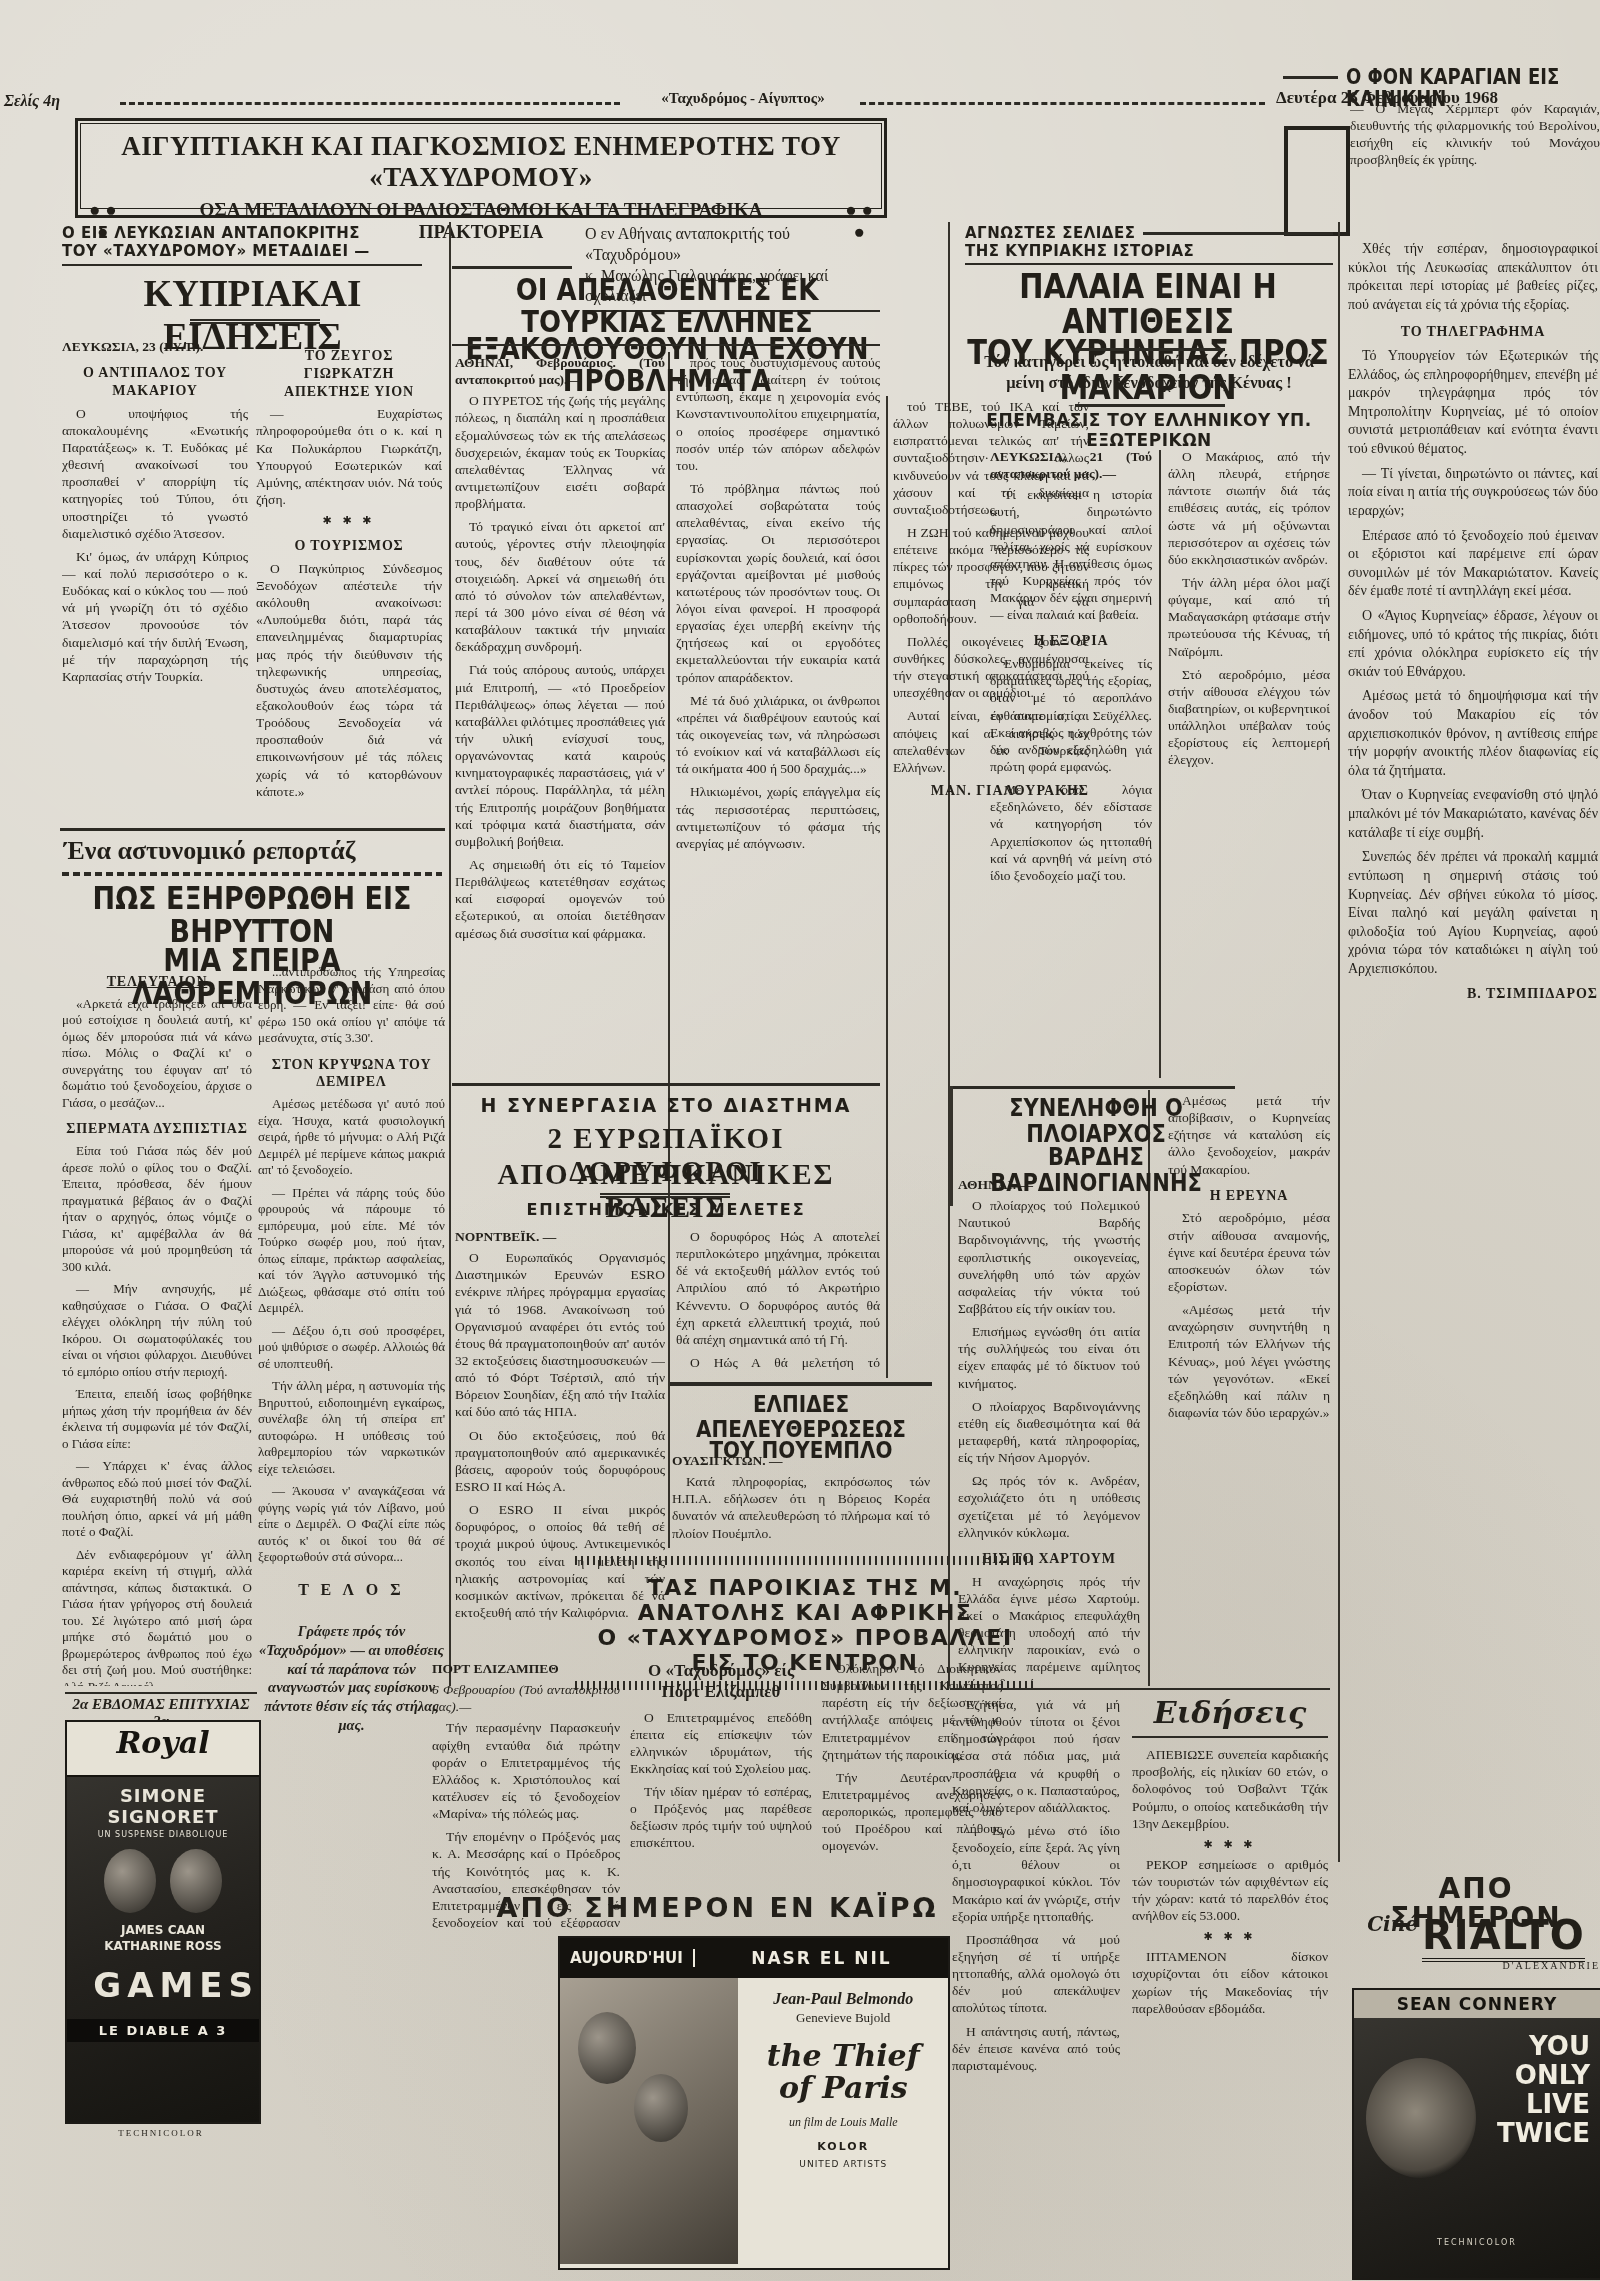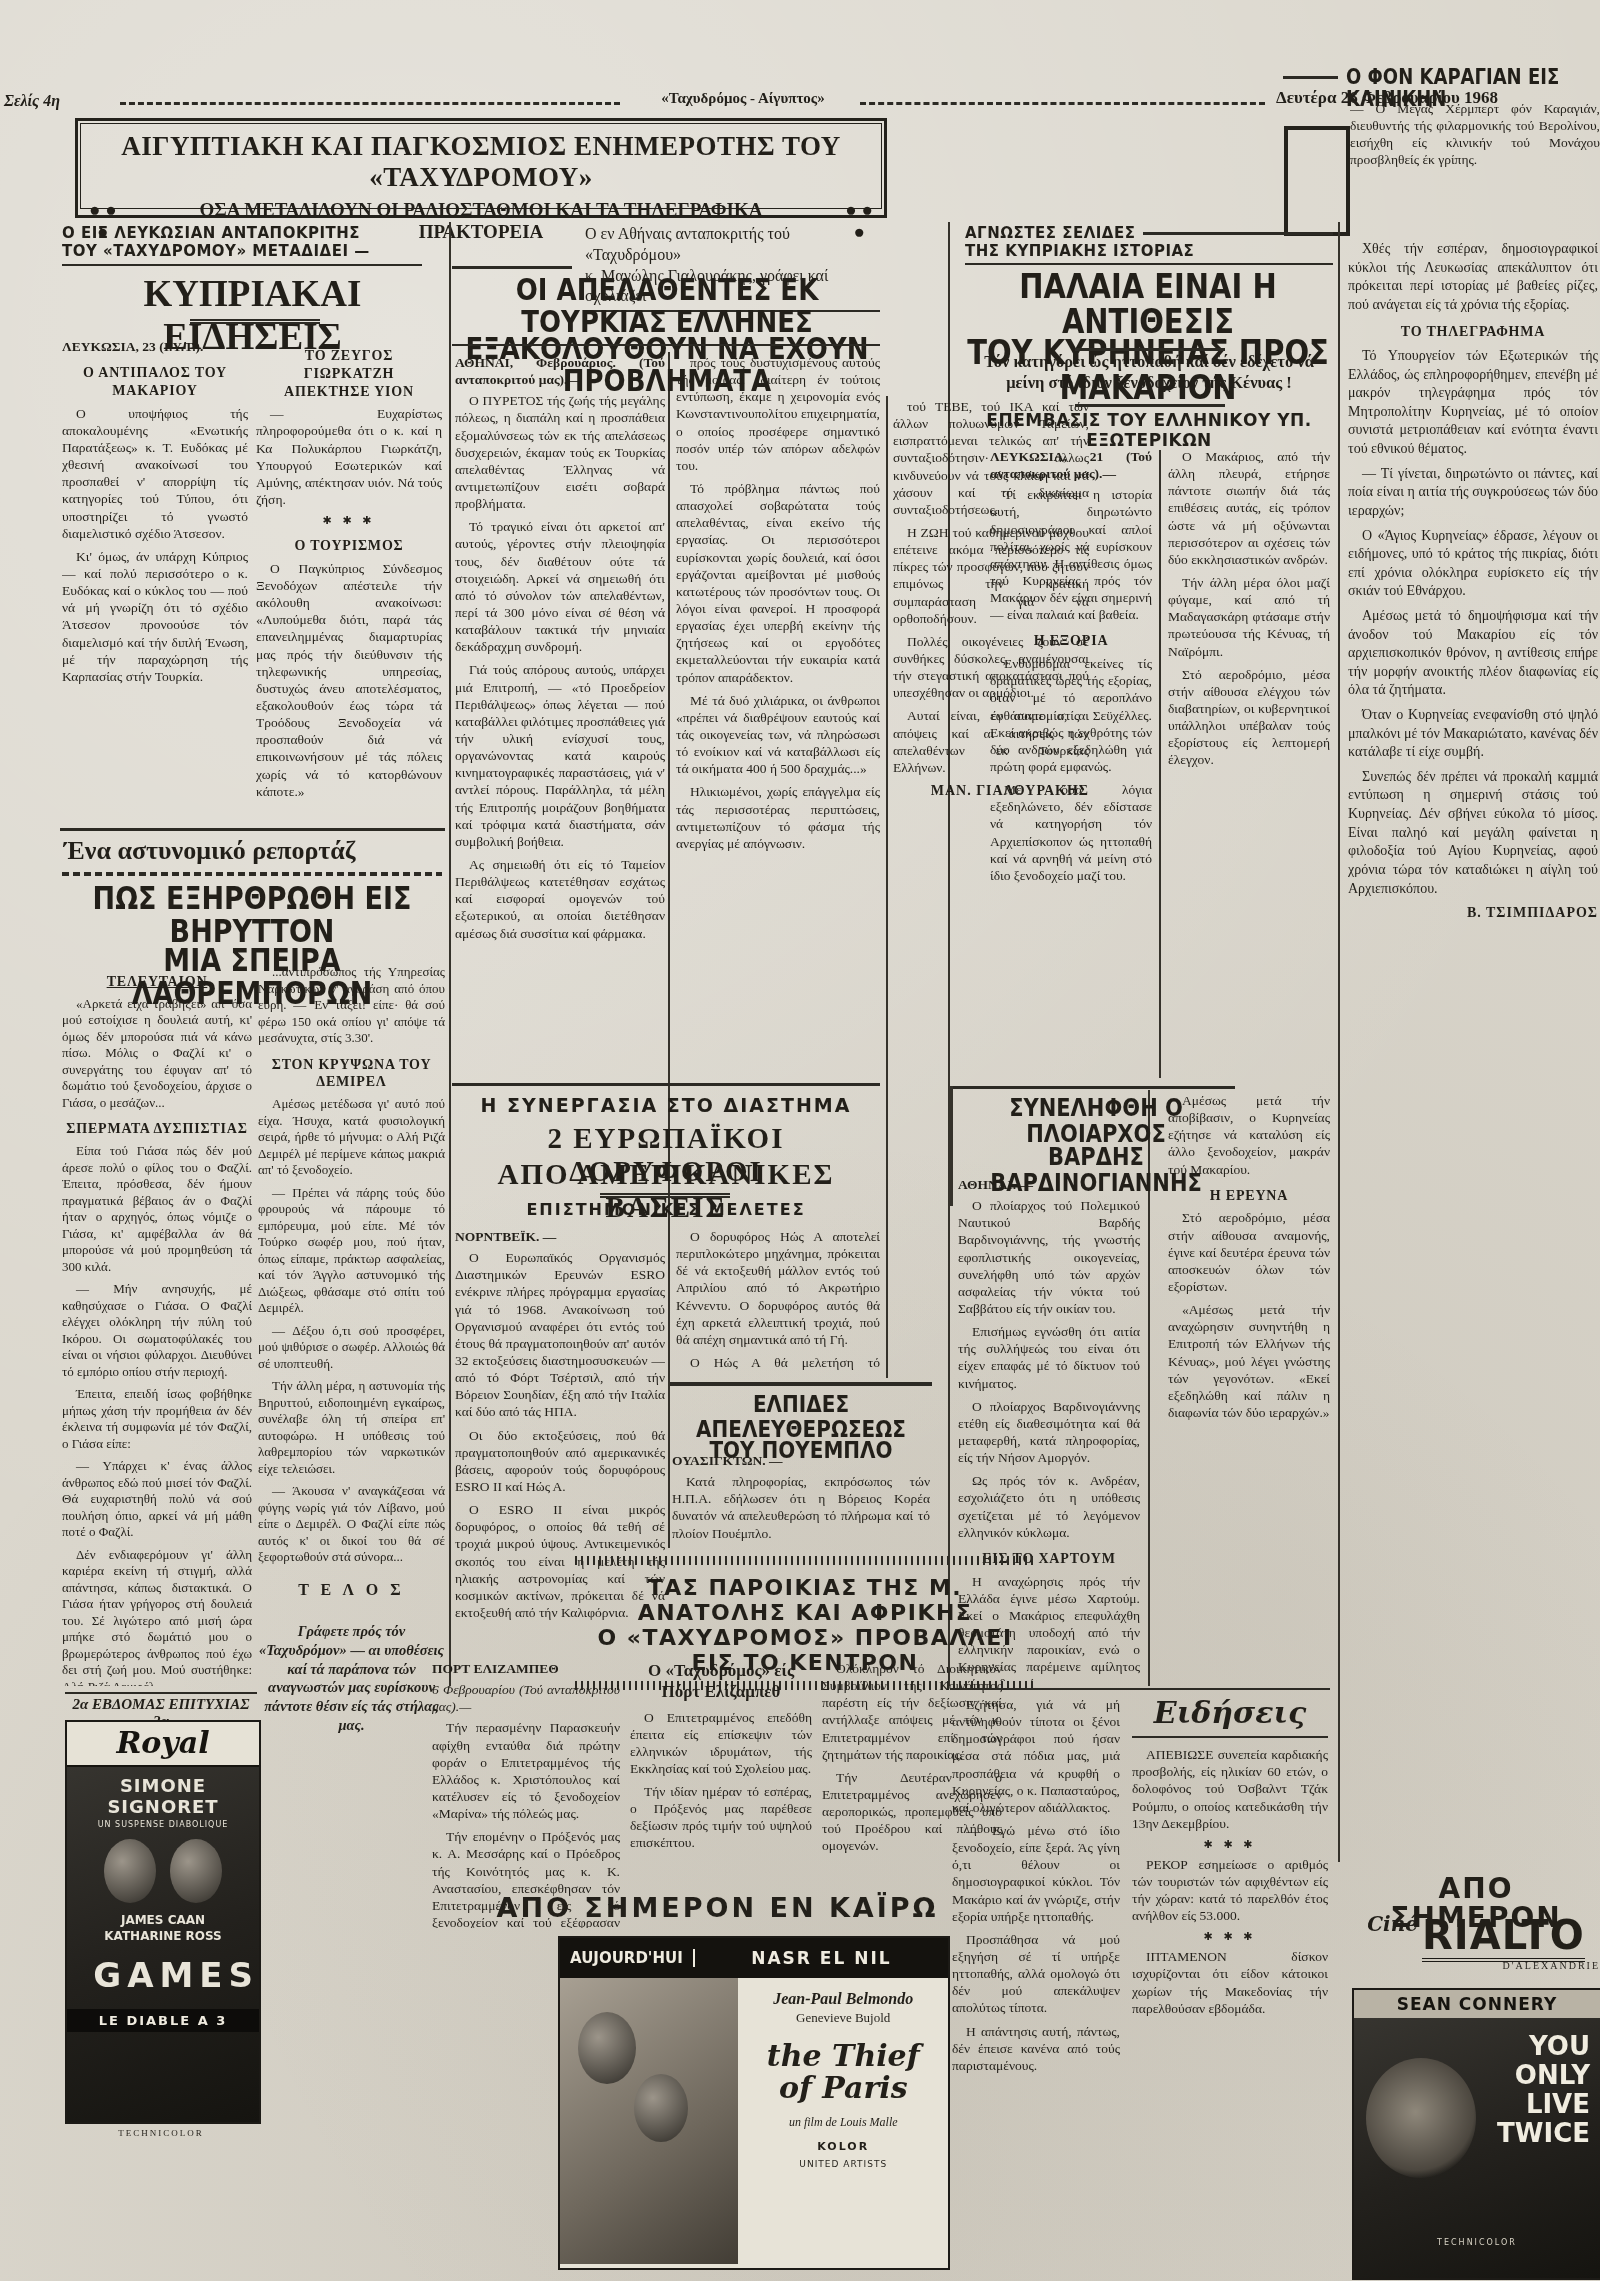--- a/index.html
+++ b/index.html
@@ -121,21 +121,21 @@
         <p>— Δέξου ό,τι σού προσφέρει, μού ψιθύρισε ο σωφέρ. Αλλοιώς θά σέ υποπτευθή.</p>
         <p>Τήν άλλη μέρα, η αστυνομία τής Βηρυττού, ειδοποιημένη εγκαίρως, συνέλαβε όλη τή σπείρα επ' αυτοφώρω. Η υπόθεσις τού λαθρεμπορίου τών ναρκωτικών είχε τελειώσει.</p>
         <p>— Άκουσα ν' αναγκάζεσαι νά φύγης νωρίς γιά τόν Λίβανο, μού είπε ο Δεμιρέλ. Ο Φαζλί είπε πώς αυτός κ' οι δικοί του θά σέ ξεφορτωθούν στά σύνορα...</p>
       </div>
     <div class="subhead" style="font-size:16px;letter-spacing:4px;margin-top:14px;">Τ Ε Λ Ο Σ</div>
     <div style="font-weight:bold;font-style:italic;font-size:14.5px;text-align:center;margin-top:22px;line-height:1.3;">Γράφετε πρός τόν «Ταχυδρόμον» — αι υποθέσεις καί τά παράπονα τών αναγνωστών μας ευρίσκουν πάντοτε θέσιν είς τάς στήλας μας.</div>
   </div>
 
   <div class="abs ctr" style="left:65px;top:1692px;width:192px;font-weight:bold;font-style:italic;font-size:15px;border-top:2px solid #2c2a24;border-bottom:2px solid #2c2a24;padding:2px 0;">2α ΕΒΔΟΜΑΣ ΕΠΙΤΥΧΙΑΣ 2α</div>
   <div class="abs poster" style="left:65px;top:1720px;width:192px;height:400px;">
-    <div style="background:#e6e2d6;color:#16140f;text-align:center;padding:3px 0 5px;border-bottom:2px solid #16140f;">
+    <div style="background:#e6e2d6;color:#16140f;text-align:center;padding:3px 0 15px;border-bottom:2px solid #16140f;">
       <span style="font-family:'DejaVu Serif',serif;font-style:italic;font-weight:bold;font-size:30px;">Royal</span>
     </div>
     <div class="ctr adtxt" style="padding-top:8px;">
       <div style="font-weight:bold;font-size:18px;letter-spacing:1px;">SIMONE SIGNORET</div>
       <div style="font-size:8px;letter-spacing:1px;margin-top:3px;">UN SUSPENSE DIABOLIQUE</div>
       <div style="display:flex;justify-content:center;gap:14px;margin:10px 0;">
         <div class="face" style="width:52px;height:64px;"></div>
         <div class="face" style="width:52px;height:64px;"></div>
       </div>
       <div style="font-weight:bold;font-size:12px;">JAMES CAAN</div>
@@ -214,20 +214,21 @@
         <p>Στό αεροδρόμιο, μέσα στήν αίθουσα ελέγχου τών διαβατηρίων, οι κυβερνητικοί υπάλληλοι υπέβαλαν τούς εξορίστους είς λεπτομερή έλεγχον.</p>
       </div>
   </div>
 
   <div class="col" style="left:1348px;top:240px;width:250px;height:1608px;font-size:14px;line-height:1.33;">
     <div>
         <p>Χθές τήν εσπέραν, δημοσιογραφικοί κύκλοι τής Λευκωσίας απεκάλυπτον ότι πρόκειται περί ιστορίας μέ βαθείες ρίζες, πού ανάγεται είς τά χρόνια τής εξορίας.</p>
         <div class="subhead">ΤΟ ΤΗΛΕΓΡΑΦΗΜΑ</div>
         <p>Τό Υπουργείον τών Εξωτερικών τής Ελλάδος, ώς επληροφορήθημεν, επενέβη μέ μακρόν τηλεγράφημα πρός τόν Μητροπολίτην Κυρηνείας, μέ τό οποίον συνιστά μετριοπάθειαν καί ενότητα έναντι τού εθνικού θέματος.</p>
         <p>— Τί γίνεται, διηρωτώντο οι πάντες, καί ποία είναι η αιτία τής συγκρούσεως τών δύο ιεραρχών;</p>
+        <p>Επέρασε από τό ξενοδοχείο πού έμειναν οι εξόριστοι καί παρέμεινε επί ώραν συνομιλών μέ τόν Μακαριώτατον. Κανείς δέν έμαθε ποτέ τί αντηλλάγη εκεί μέσα.</p>
         <p>Ο «Άγιος Κυρηνείας» έδρασε, λέγουν οι ειδήμονες, υπό τό κράτος τής πικρίας, διότι επί χρόνια ολόκληρα ευρίσκετο είς τήν σκιάν τού Εθνάρχου.</p>
         <p>Αμέσως μετά τό δημοψήφισμα καί τήν άνοδον τού Μακαρίου είς τόν αρχιεπισκοπικόν θρόνον, η αντίθεσις επήρε τήν μορφήν ανοικτής πλέον διαφωνίας είς όλα τά ζητήματα.</p>
         <p>Όταν ο Κυρηνείας ενεφανίσθη στό ψηλό μπαλκόνι μέ τόν Μακαριώτατο, κανένας δέν κατάλαβε τί είχε συμβή.</p>
         <p>Συνεπώς δέν πρέπει νά προκαλή καμμιά εντύπωση η σημερινή στάσις τού Κυρηνείας. Δέν σβήνει εύκολα τό μίσος. Είναι παληό καί μεγάλη φαίνεται η φιλοδοξία τού Αγίου Κυρηνείας, αφού χρόνια τώρα τόν καταδιώκει η αίγλη τού Αρχιεπισκόπου.</p>
       </div>
     <div class="byline">Β. ΤΣΙΜΠΙΔΑΡΟΣ</div>
   </div>
 
   <div class="hrule" style="left:950px;top:1086px;width:285px;height:3px;"></div>
   <div class="vrule" style="left:950px;top:1086px;height:120px;width:3px;"></div>

